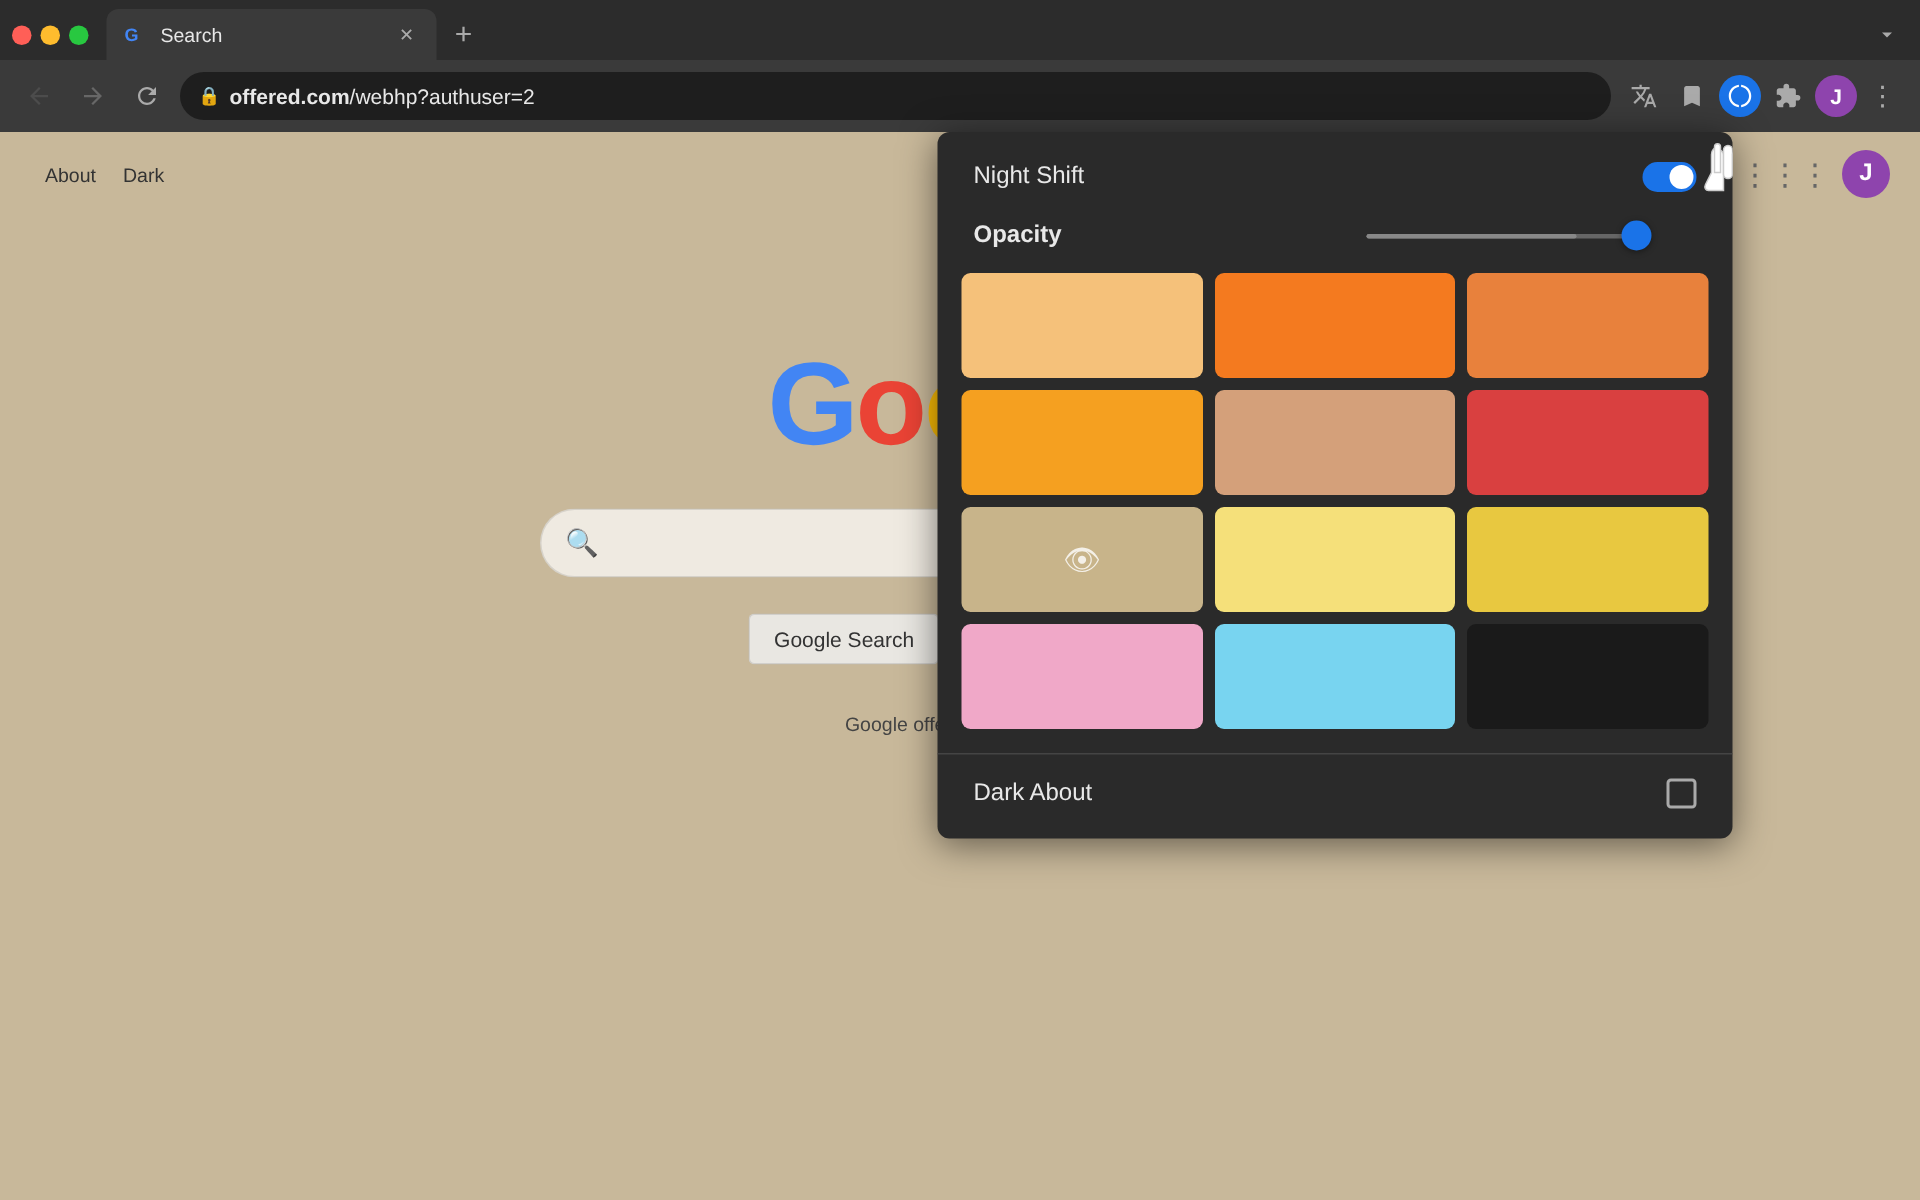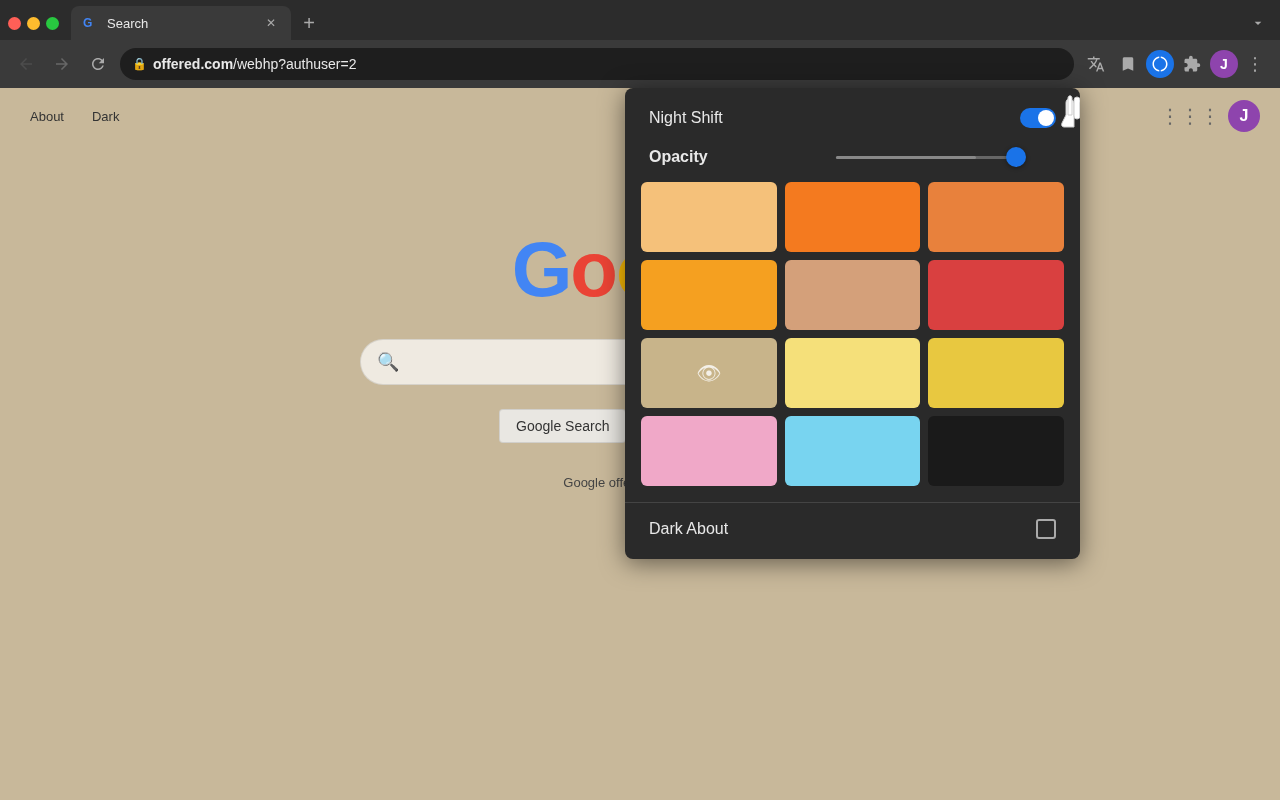--- a/index.html
+++ b/index.html
@@ -192,21 +192,21 @@
     .google-nav {
       width: 100%;
       display: flex;
       justify-content: flex-end;
       align-items: center;
       padding: 12px 20px;
       gap: 16px;
     }
     .google-nav-left {
       display: flex;
-      gap: 28px;
+      gap: 18px;
       margin-right: auto;
       padding-left: 10px;
     }
     .google-nav-link {
       color: #333;
       font-size: 13px;
       cursor: pointer;
       text-decoration: none;
     }
     .google-nav-right {
@@ -308,21 +308,21 @@
       color: #1a0dab;
       cursor: pointer;
       text-decoration: none;
     }
 
     
     .popup-overlay {
       position: absolute;
       top: 0;
       left: 625px;
-      width: 455px;
+      width: 530px;
       background: #2a2a2a;
       border-radius: 8px;
       box-shadow: 0 4px 24px rgba(0,0,0,0.5);
       z-index: 100;
       padding: 0 0 16px 0;
       overflow: hidden;
     }
 
     .popup-row {
       display: flex;

